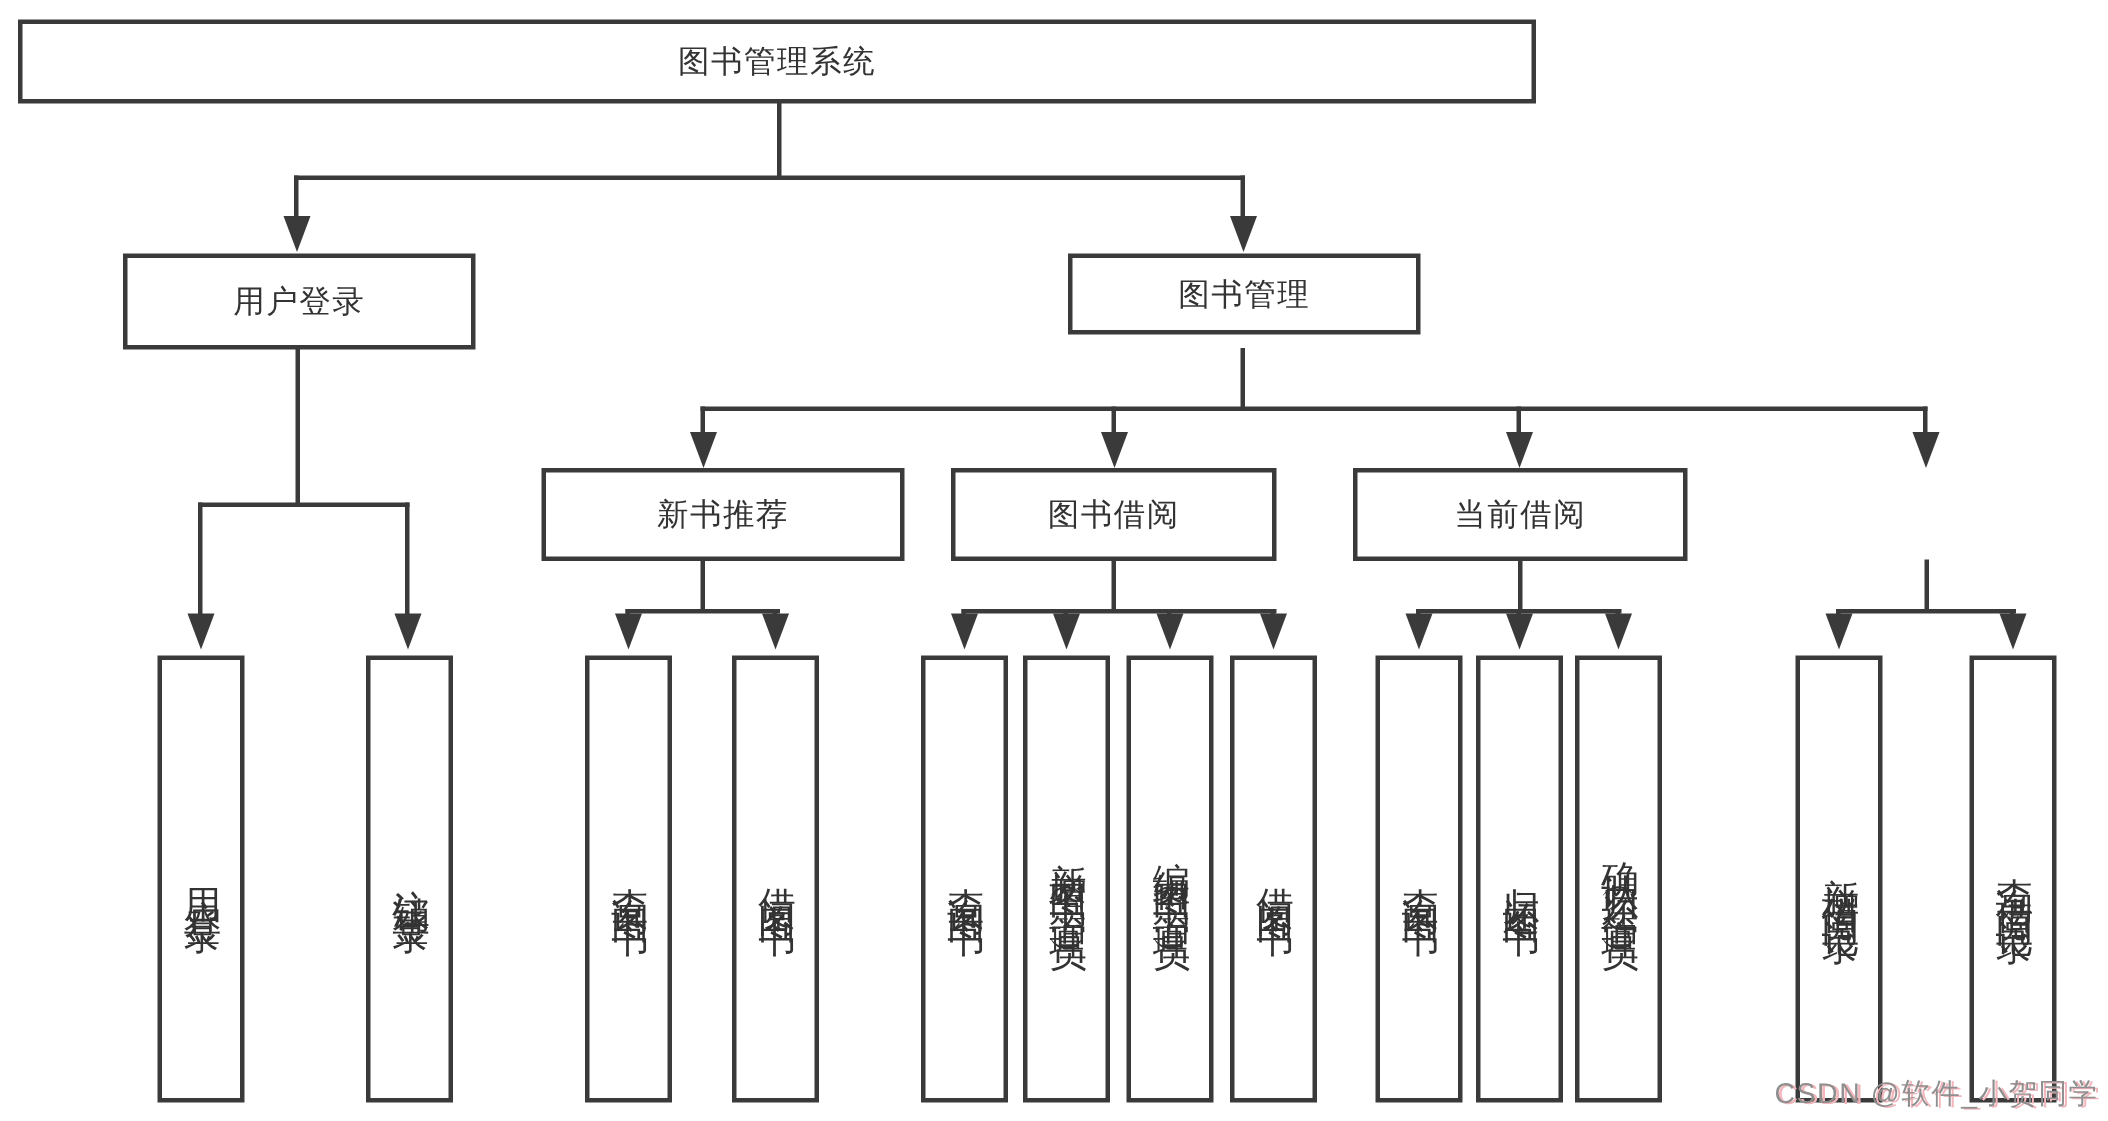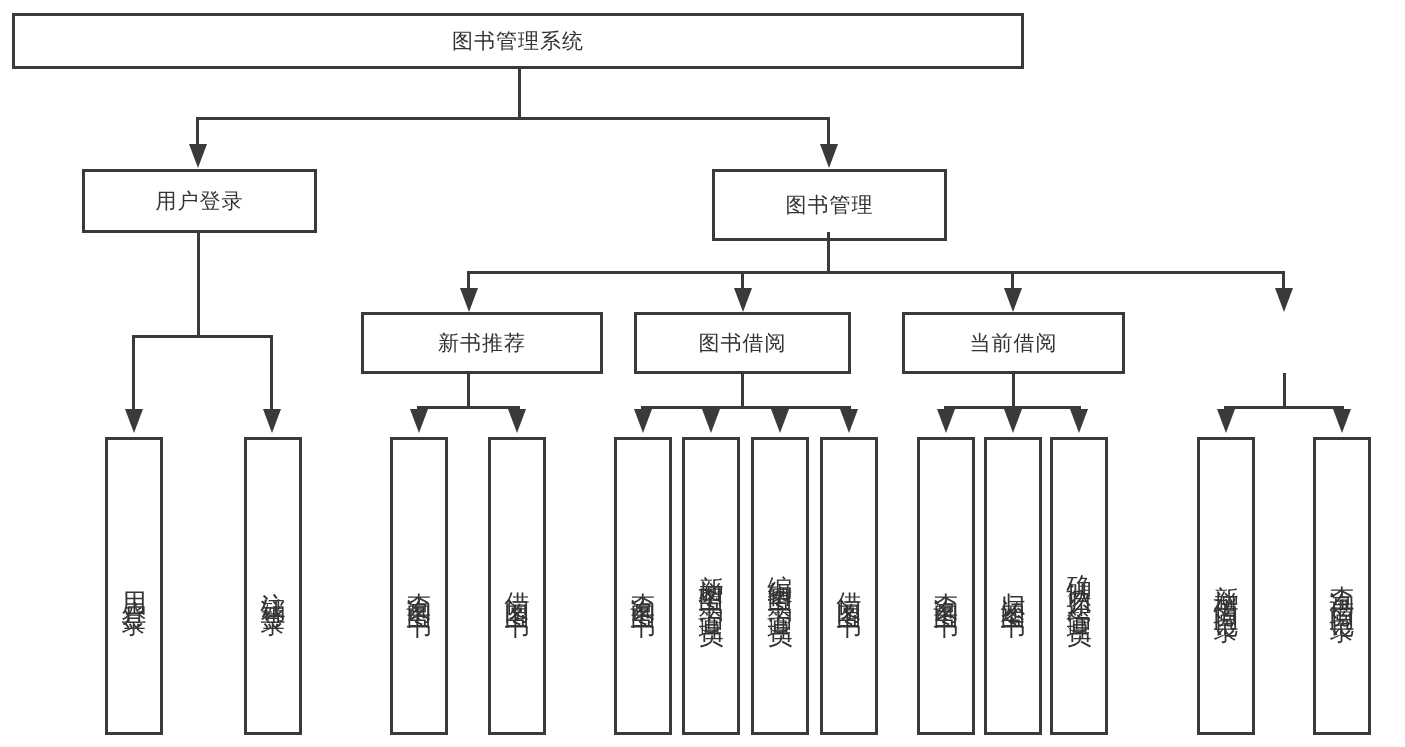--- a/index.html
+++ b/index.html
@@ -49,21 +49,21 @@
 
   <div class="vl" style="left:518px;top:68px;height:50px;"></div>
   <div class="hl" style="left:196px;top:117px;width:634px;"></div>
 
   <div class="vl" style="left:196px;top:117px;height:28px;"></div>
   <div class="tri" style="left:189px;top:144px;"></div>
   <div class="vl" style="left:827px;top:117px;height:28px;"></div>
   <div class="tri" style="left:820px;top:144px;"></div>
 
   <div class="box" style="left:82px;top:169px;width:235px;height:64px;">用户登录</div>
-  <div class="box" style="left:712px;top:169px;width:235px;height:72px;">图书管理</div>
+  <div class="box" style="left:712px;top:169px;width:235px;height:54px;">图书管理</div>
 
   <div class="vl" style="left:197px;top:232px;height:105px;"></div>
   <div class="hl" style="left:132px;top:335px;width:141px;"></div>
   <div class="vl" style="left:132px;top:335px;height:75px;"></div>
   <div class="tri" style="left:125px;top:409px;"></div>
   <div class="vl" style="left:270px;top:335px;height:75px;"></div>
   <div class="tri" style="left:263px;top:409px;"></div>
 
   <div class="vl" style="left:827px;top:232px;height:40px;"></div>
   <div class="hl" style="left:467px;top:271px;width:818px;"></div>
@@ -154,14 +154,15 @@
     <span>确认归还（管理员）</span>
     </div>
 
   <div class="leaf" style="left:1197px;">
     <span>新增借阅记录</span>
     </div>
   <div class="leaf" style="left:1313px;">
     <span>查询借阅记录</span>
     </div>
 
+  <div class="watermark">CSDN @软件_小贺同学</div>
 
 </div>
 
 </body></html>

